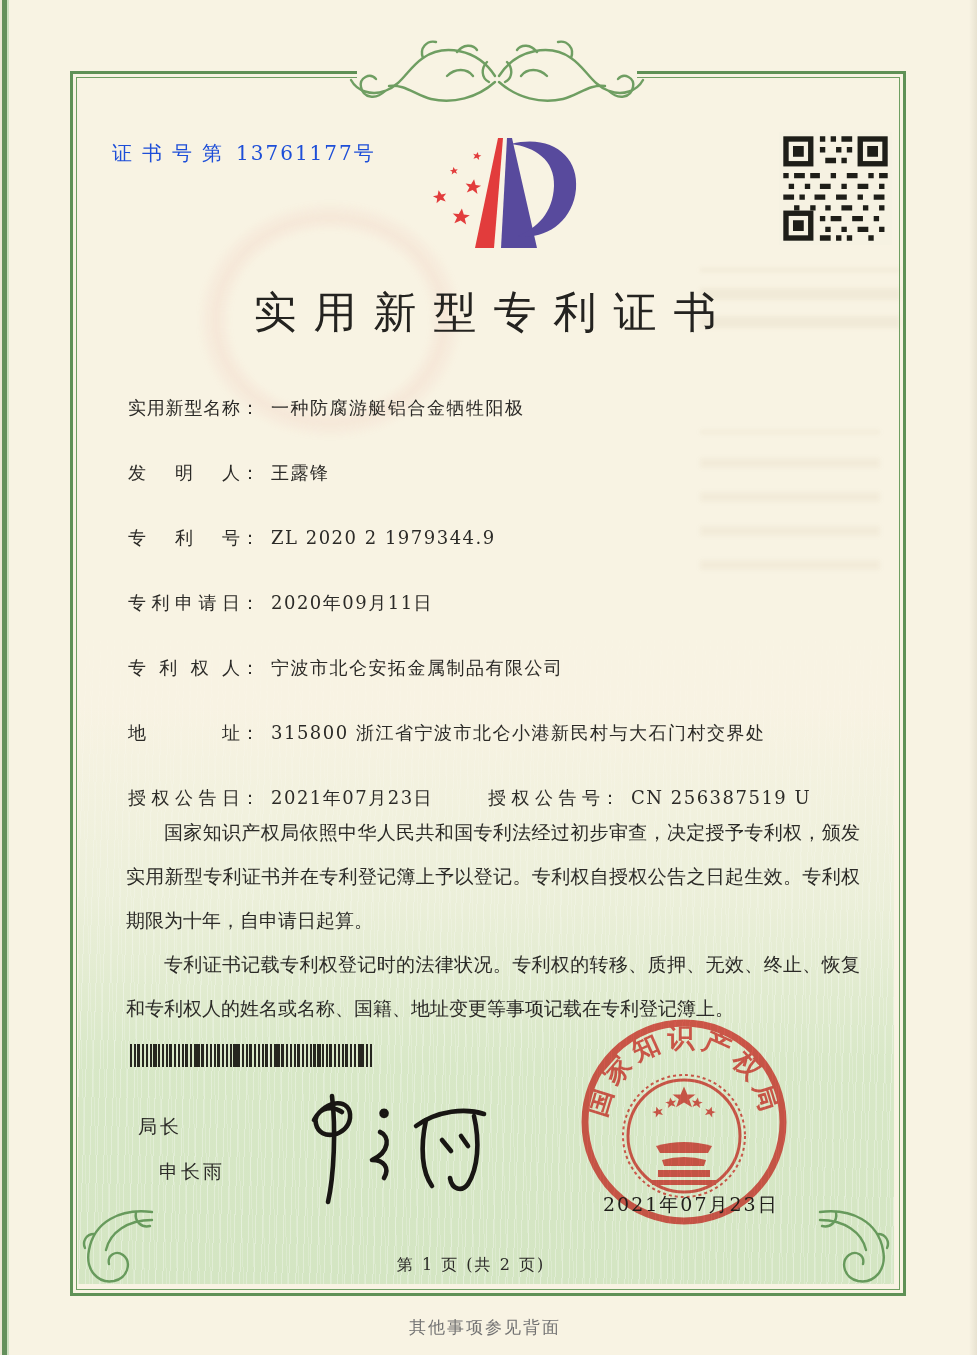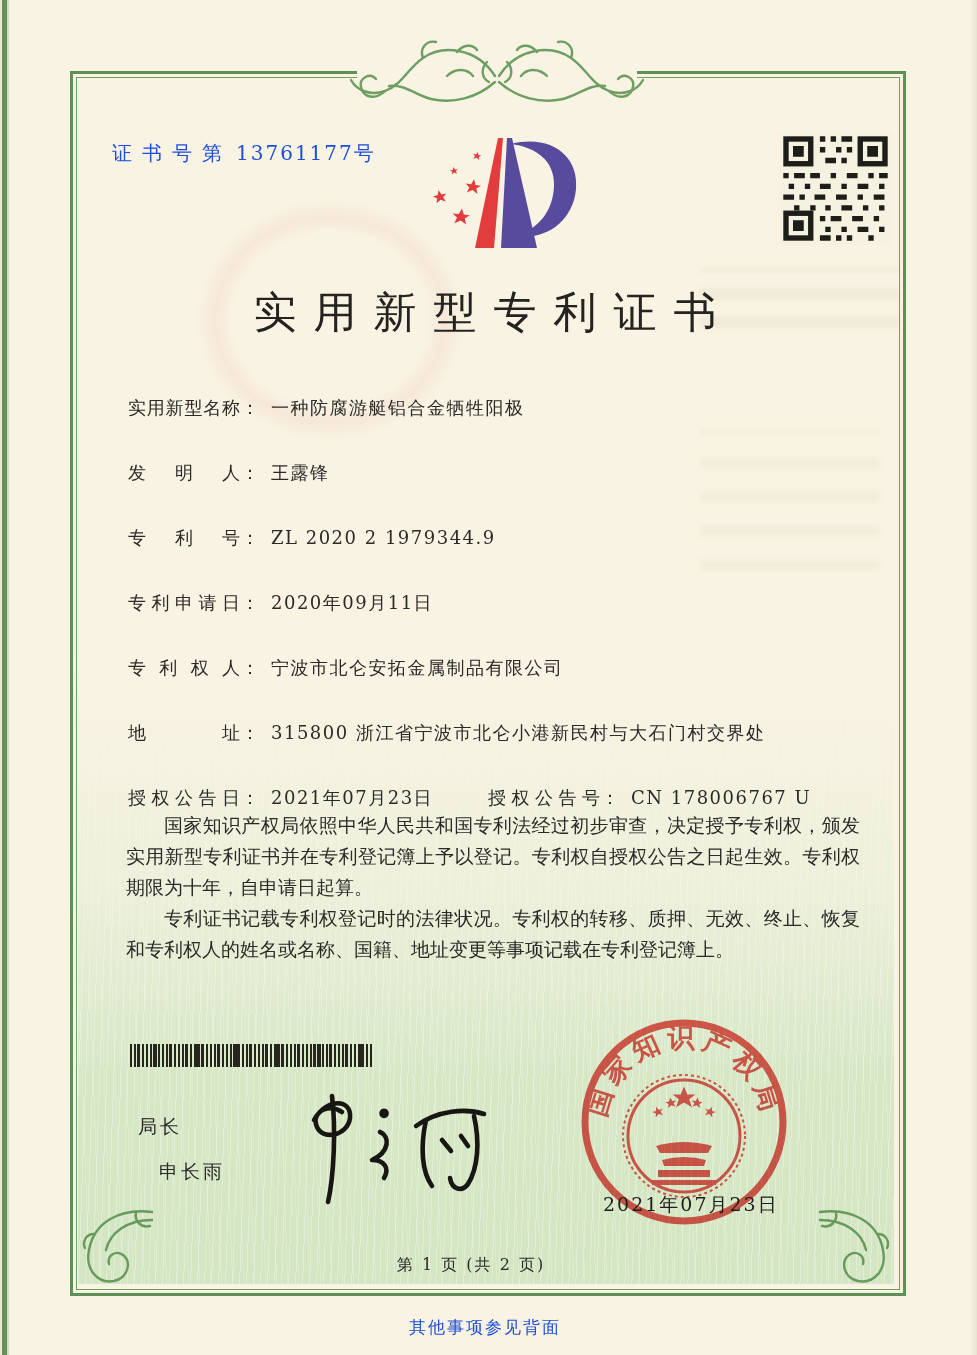--- a/index.html
+++ b/index.html
@@ -46,40 +46,40 @@
     font-size:43px;font-weight:normal;letter-spacing:17px;padding-left:17px;box-sizing:border-box;color:#242320;}
 
   .fields{position:absolute;left:128px;top:396px;width:740px;font-size:18px;}
   .frow{margin-bottom:41px;white-space:nowrap;}
   .flabel{display:inline-block;width:112px;text-align:justify;text-align-last:justify;vertical-align:bottom;}
   .colon{display:inline-block;margin:0 12px 0 1px;}
   .fvalue{letter-spacing:1.5px;}
   .frow-split{display:flex;}
   .pair1{width:360px;flex:none;}
 
-  .body-text{position:absolute;left:126px;top:810px;width:734px;font-size:19px;line-height:31px;text-align:justify;color:#2b2a27;}
+  .body-text{position:absolute;left:126px;top:810px;width:734px;font-size:19px;line-height:44px;text-align:justify;color:#2b2a27;}
   .body-text p{margin:0;text-indent:2em;}
 
   .barcode{position:absolute;left:130px;top:1044px;width:244px;height:23px;
     background:
       repeating-linear-gradient(90deg,#26261f 0 2px,rgba(0,0,0,0) 2px 4px),
       repeating-linear-gradient(90deg,rgba(0,0,0,0) 0 7px,#26261f 7px 9px,rgba(0,0,0,0) 9px 16px),
       repeating-linear-gradient(90deg,rgba(0,0,0,0) 0 23px,#26261f 23px 27px,rgba(0,0,0,0) 27px 41px);}
 
   .officer{position:absolute;left:138px;top:1114px;font-size:19px;color:#2b2a27;}
   .officer .o-title{display:block;margin-bottom:19px;letter-spacing:3px;}
   .officer .o-name{display:block;letter-spacing:3px;padding-left:21px;}
 
   .signature{position:absolute;left:268px;top:1080px;}
 
   .seal{position:absolute;left:576px;top:1014px;mix-blend-mode:multiply;opacity:.94;}
   .seal-date{position:absolute;left:603px;top:1192px;font-size:19px;letter-spacing:2px;color:#1f1d1a;}
 
   .pagination{position:absolute;left:56px;top:1255px;width:830px;text-align:center;font-size:16px;letter-spacing:2px;}
-  .back-note{position:absolute;left:70px;top:1316px;width:830px;text-align:center;font-size:17px;letter-spacing:2px;color:#1d4ed8;}
+  .back-note{position:absolute;left:70px;top:1316px;width:830px;text-align:center;font-size:17px;letter-spacing:2px;color:#737373;}
 
   .ornament-top{position:absolute;left:337px;top:36px;width:320px;height:78px;}
   .corner{position:absolute;width:84px;height:84px;}
   .corner-bl{left:76px;top:1204px;}
   .corner-br{left:812px;top:1204px;transform:scaleX(-1);}
 </style>
 </head>
 <body>
 
 <div class="edge-left"></div>
@@ -198,21 +198,21 @@
     <span class="flabel">专利权人</span><span class="colon">：</span><span class="fvalue">宁波市北仑安拓金属制品有限公司</span>
   </div>
   <div class="frow">
     <span class="flabel">地址</span><span class="colon">：</span><span class="fvalue">315800 浙江省宁波市北仑小港新民村与大石门村交界处</span>
   </div>
   <div class="frow frow-split">
     <div class="pair1">
       <span class="flabel">授权公告日</span><span class="colon">：</span><span class="fvalue">2021年07月23日</span>
     </div>
     <div class="pair2">
-      <span class="flabel">授权公告号</span><span class="colon">：</span><span class="fvalue">CN 178006767 U</span>
+      <span class="flabel">授权公告号</span><span class="colon">：</span><span class="fvalue">CN 256387519 U</span>
     </div>
   </div>
 </div>
 
 <div class="body-text">
   <p>国家知识产权局依照中华人民共和国专利法经过初步审查，决定授予专利权，颁发实用新型专利证书并在专利登记簿上予以登记。专利权自授权公告之日起生效。专利权期限为十年，自申请日起算。</p>
   <p>专利证书记载专利权登记时的法律状况。专利权的转移、质押、无效、终止、恢复和专利权人的姓名或名称、国籍、地址变更等事项记载在专利登记簿上。</p>
 </div>
 
 <div class="barcode"></div>

